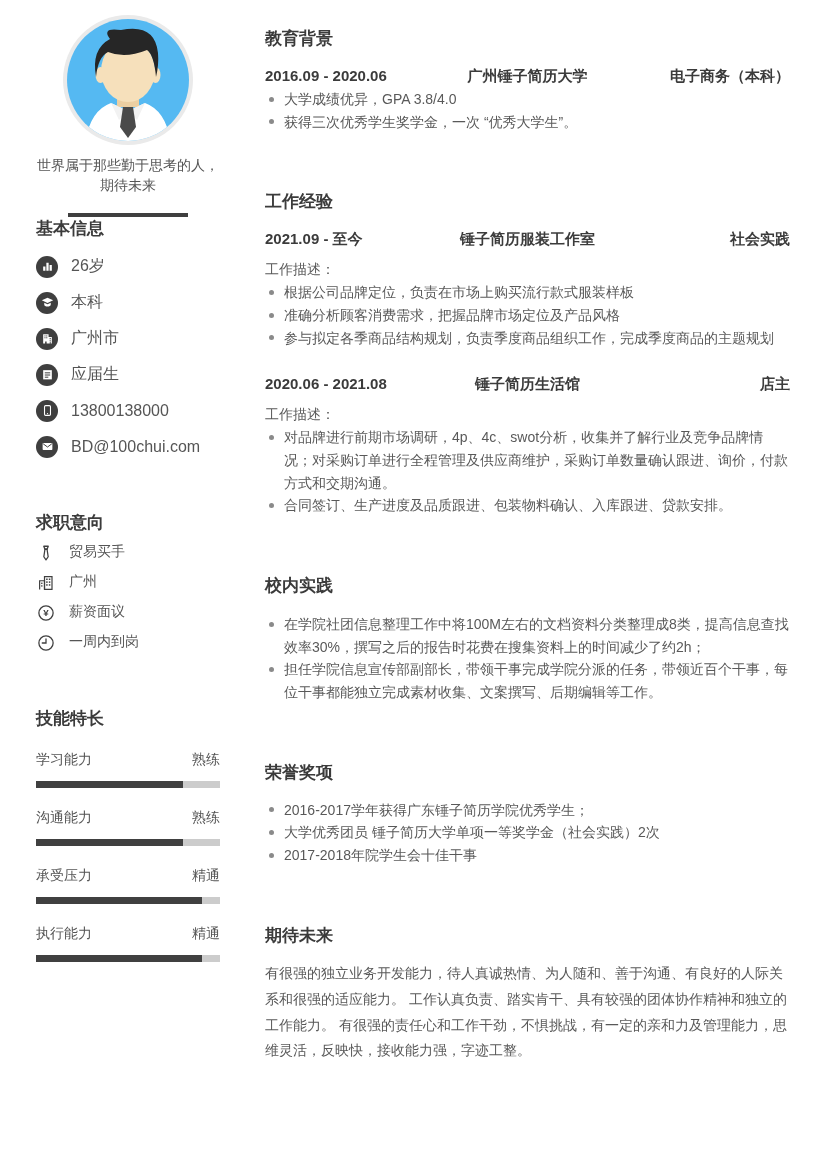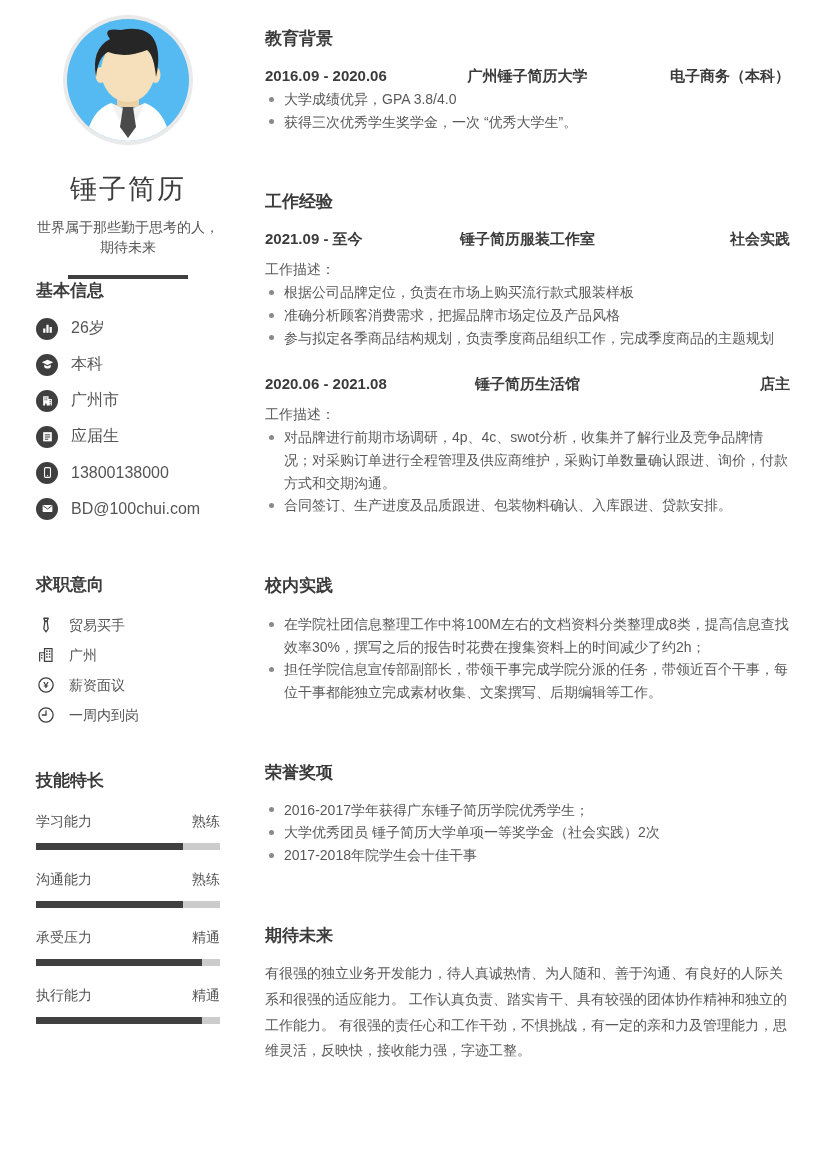--- a/index.html
+++ b/index.html
@@ -20,21 +20,21 @@
   .side-h { font-size:17px; font-weight:bold; color:#3b3b3b; }
   .sec-basic { }
   .sec-intent { margin-top:46px; }
   .sec-skill { margin-top:44px; }
   .info-list { margin-top:9px; }
   .info-row { display:flex; align-items:center; height:36px; gap:13px; font-size:16px; color:#555; }
   .circle-icon { width:22px; height:22px; border-radius:50%; background:#3f3f3f;
                  display:flex; align-items:center; justify-content:center; flex-shrink:0; }
   .circle-icon svg { width:13px; height:13px; display:block; }
   .intent-list { margin-top:9px; }
-  .intent-row { display:flex; align-items:flex-end; height:30px; gap:13px; font-size:14px; color:#555; }
+  .intent-row { display:flex; align-items:flex-start; height:30px; gap:13px; font-size:14px; color:#555; }
   .intent-icon { width:20px; height:20px; flex-shrink:0; display:flex; align-items:center; justify-content:center; }
   .intent-icon svg { width:18px; height:18px; display:block; }
   .skill { margin-top:21px; }
   .skill-head { display:flex; justify-content:space-between; align-items:baseline;
                 font-size:14px; color:#555; }
   .skill-bar { margin-top:12px; height:7px; background:#ccc; }
   .skill-fill { height:100%; background:#404040; }
 
   
   .main { flex:1; padding:27px 30px 0 40px; }
@@ -71,21 +71,20 @@
         <ellipse cx="65" cy="56" rx="27" ry="31" fill="#f6e0bb"></ellipse>
         <ellipse cx="37.5" cy="60" rx="5" ry="8" fill="#f6e0bb"></ellipse>
         <ellipse cx="92.5" cy="60" rx="5" ry="8" fill="#f6e0bb"></ellipse>
         <path d="M33 62 Q28 34 47 24 Q38 12 58 15 Q92 8 95 38 Q96 50 93 62 Q91 40 84 35 Q62 44 45 37 Q35 42 33 62 Z" fill="#262626"></path>
         <path d="M48 88 L65 96 L56 105 Z" fill="#f2f2f2"></path>
         <path d="M82 88 L65 96 L74 105 Z" fill="#f2f2f2"></path>
         <path d="M60 92 L70 92 L73 112 L65 123 L57 112 Z" fill="#4a4a4a"></path>
       </g>
     </svg>
 
-    <div class="name">锤子简历</div>
     <div class="tagline">
       <span>世界属于那些勤于思考的人，</span><br>
       <span>期待未来</span>
     </div>
     <div class="divider"></div>
 
     <section class="sec-basic">
       <h2 class="side-h">基本信息</h2>
       <div class="info-list">
         <div class="info-row">

